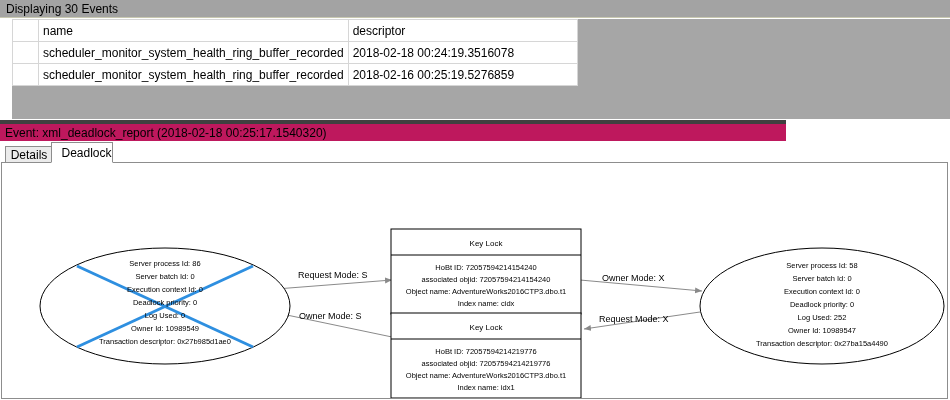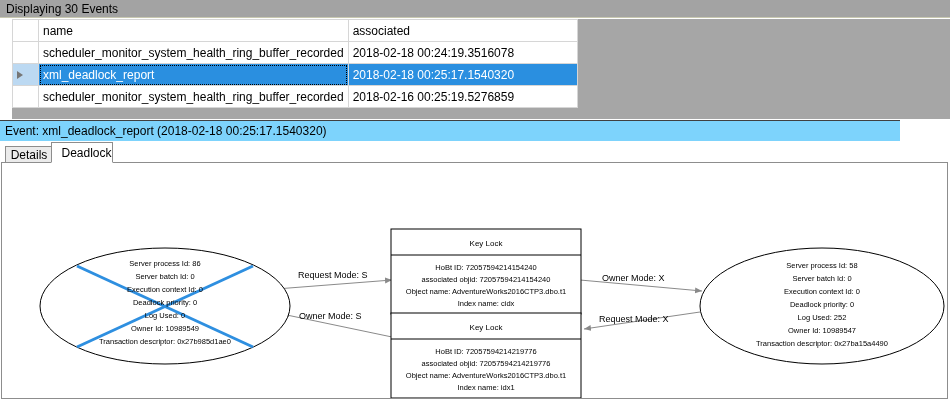--- a/index.html
+++ b/index.html
@@ -42,22 +42,22 @@
   .arrow-marker{
     display:inline-block;width:0;height:0;
     border-left:6px solid #767676;
     border-top:4px solid transparent;border-bottom:4px solid transparent;
     vertical-align:middle;
   }
   td.focus-cell{outline:1px dotted #000;outline-offset:-2px;}
 
   
   .event-line{
-    position:absolute;left:0;top:120px;width:900px;height:21px;
-    background:#7dd3fc;border-top:1px solid #404040;
+    position:absolute;left:0;top:120px;width:786px;height:21px;
+    background:#be185d;border-top:4px solid #404040;
     display:flex;align-items:center;box-sizing:border-box;
   }
   .event-line .txt{padding-left:5px;font-size:12px;}
 
   
   .tabs{
     position:absolute;left:0;top:141px;width:950px;height:22px;
     box-sizing:border-box;
   }
   .tab{
@@ -95,35 +95,28 @@
     <table class="grid">
       <colgroup>
         <col class="c-sel">
           <col class="c-name">
           <col class="c-ts">
       </colgroup>
       <thead>
         <tr>
           <th class="hdr sel-hdr"></th>
           <th class="hdr">name</th>
-          <th class="hdr">associated</th>
+          <th class="hdr">descriptor</th>
         </tr>
       </thead>
       <tbody>
         <tr>
           <td class="selcell"></td>
           <td>scheduler_monitor_system_health_ring_buffer_recorded</td>
           <td>2018-02-18 00:24:19.3516078</td>
-        </tr>
-        <tr class="row-sel">
-          <td class="selcell">
-            <span class="arrow-marker"></span>
-          </td>
-          <td class="focus-cell">xml_deadlock_report</td>
-          <td>2018-02-18 00:25:17.1540320</td>
         </tr>
         <tr>
           <td class="selcell"></td>
           <td>scheduler_monitor_system_health_ring_buffer_recorded</td>
           <td>2018-02-16 00:25:19.5276859</td>
         </tr>
       </tbody>
     </table>
   </div>
 

